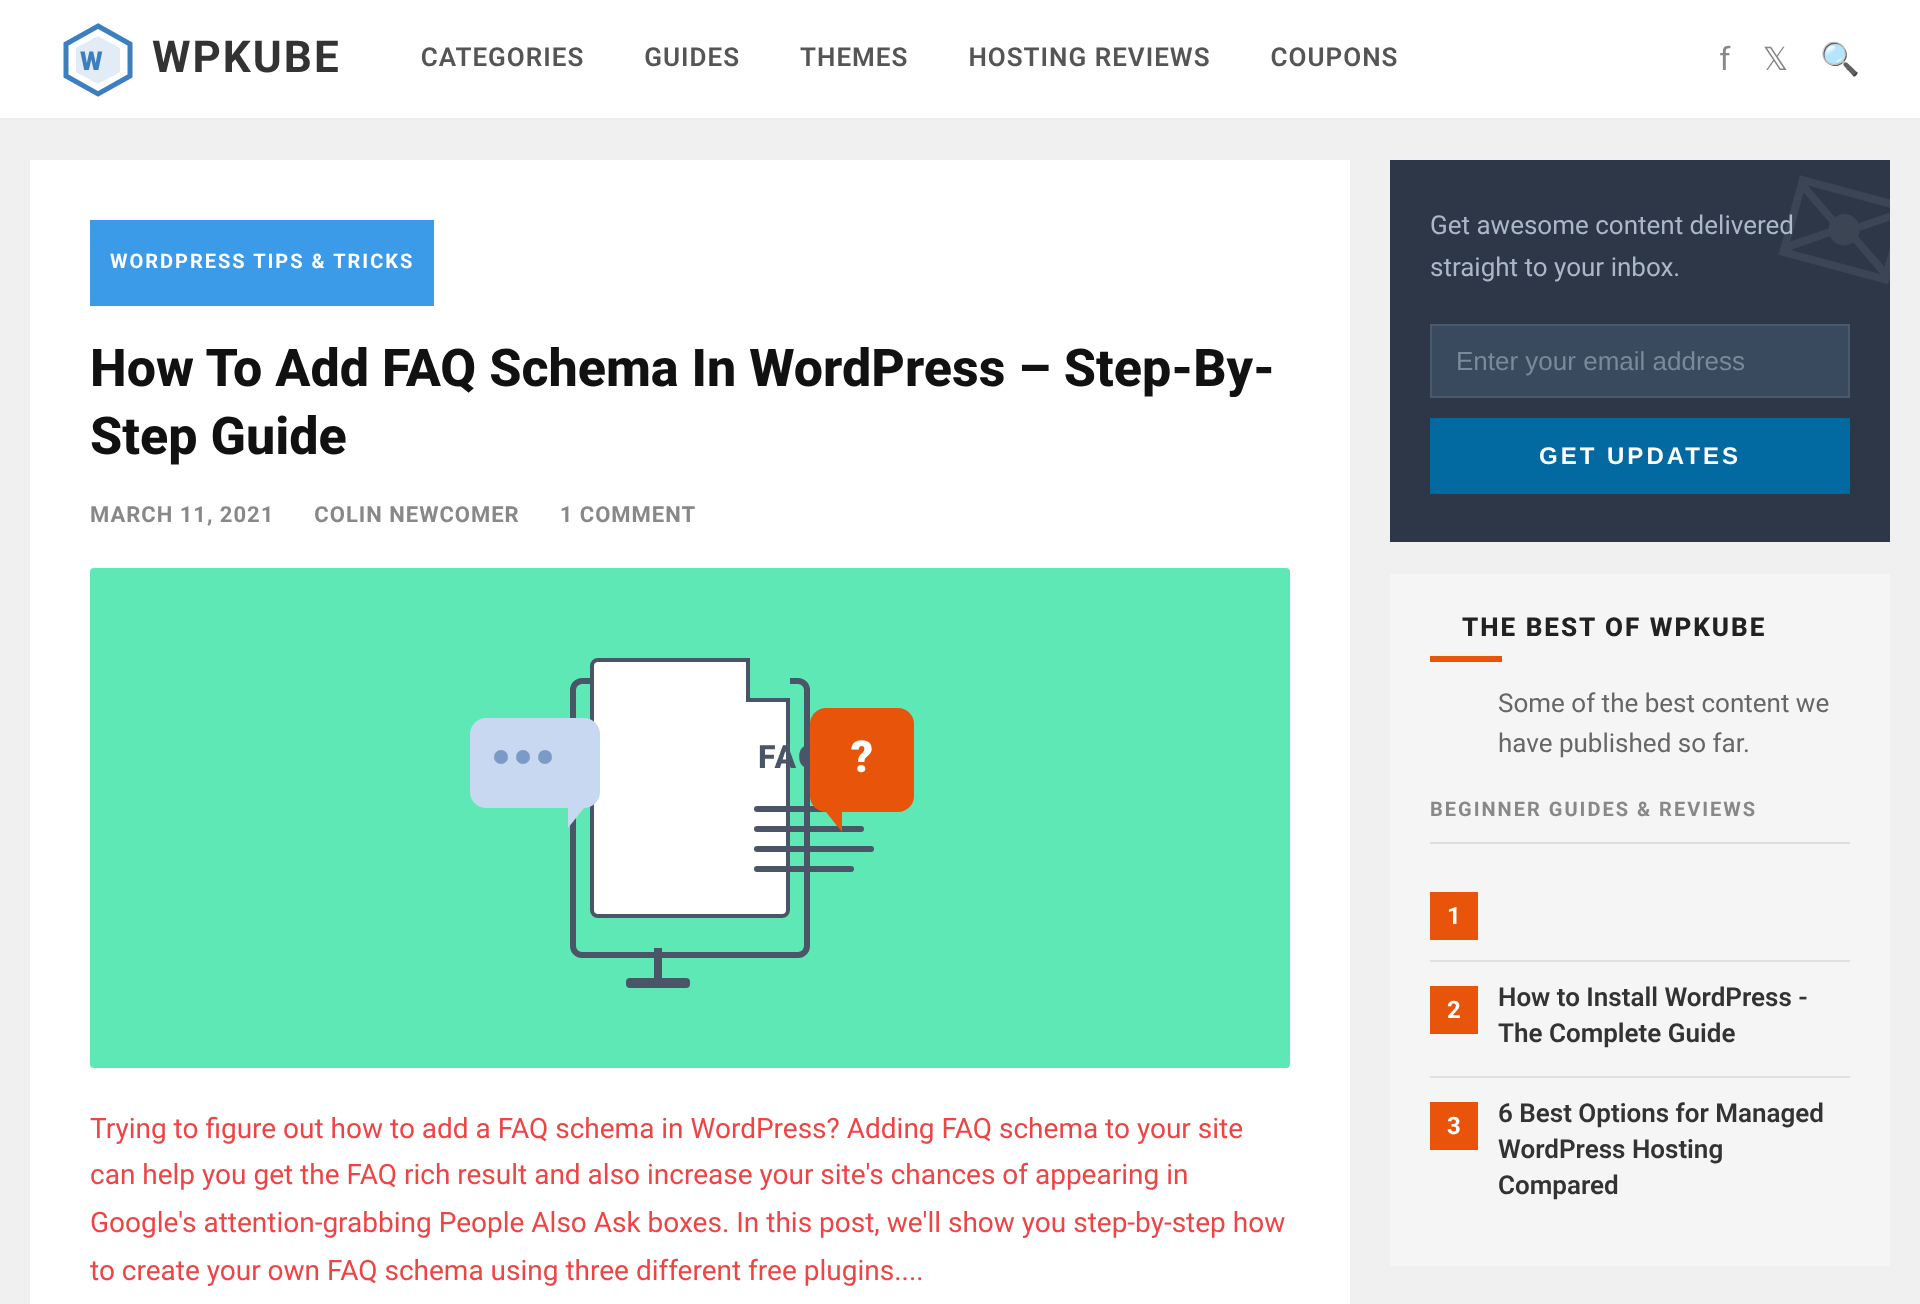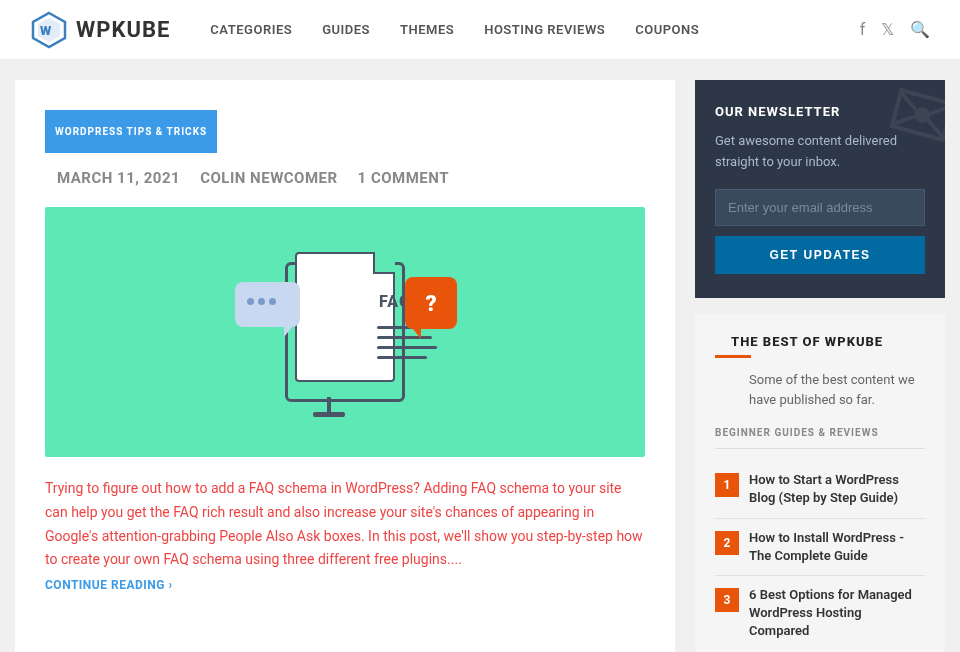--- a/index.html
+++ b/index.html
@@ -91,27 +91,26 @@
       font-size: 26px;
       font-weight: 800;
       color: #111;
       line-height: 1.3;
       margin-bottom: 14px;
     }
 
     .article-meta {
       display: flex;
       gap: 20px;
-      font-size: 15px;
+      font-size: 11px;
       font-weight: 700;
       color: #888;
       letter-spacing: 0.5px;
       text-transform: uppercase;
       margin-bottom: 20px;
-      margin-left: 12px;
     }
 
     .article-image {
       width: 100%;
       height: 250px;
       background: #5de8b5;
       border-radius: 2px;
       margin-bottom: 20px;
       display: flex;
       align-items: center;
@@ -435,20 +434,21 @@
     <span class="header-icon">🔍</span>
   </div>
 </header>
 
 <div class="page-wrapper">
 
   <main class="main-content">
 
     <span class="category-badge">WORDPRESS TIPS &amp; TRICKS</span>
 
+    <h1 class="article-title">How To Add FAQ Schema In WordPress – Step-By-Step Guide</h1>
 
     <div class="article-meta">
       <span>MARCH 11, 2021</span>
       <span>COLIN NEWCOMER</span>
       <span>1 COMMENT</span>
     </div>
 
     
     <div class="article-image">
       <div class="faq-illustration">
@@ -484,36 +484,34 @@
     <p class="article-excerpt">Trying to figure out how to add a FAQ schema in WordPress? Adding FAQ schema to your site can help you get the FAQ rich result and also increase your site's chances of appearing in Google's attention-grabbing People Also Ask boxes. In this post, we'll show you step-by-step how to create your own FAQ schema using three different free plugins....</p>
 
     <a class="continue-reading" href="#">CONTINUE READING ›</a>
 
   </main>
 
   <aside class="sidebar">
 
     <div class="newsletter-widget">
       <div class="newsletter-bg-icon">✉</div>
-      <div class="newsletter-title">OUR NEWSLETTER</div>
       <p class="newsletter-desc">Get awesome content delivered straight to your inbox.</p>
       <input class="newsletter-input" type="email" placeholder="Enter your email address" style="">
       <button class="newsletter-btn">GET UPDATES</button>
     </div>
 
     <div class="best-widget">
       <div class="widget-title">THE BEST OF WPKUBE</div>
       <div class="widget-underline"></div>
       <p class="widget-desc">Some of the best content we have published so far.</p>
       <div class="widget-section-title">BEGINNER GUIDES &amp; REVIEWS</div>
       <div class="widget-divider"></div>
       <div class="ranked-list">
         <div class="ranked-item">
           <div class="rank-badge">1</div>
-          <span class="ranked-item-text">How to Start a WordPress Blog (Step by Step Guide)</span>
         </div>
         <div class="ranked-item">
           <div class="rank-badge">2</div>
           <span class="ranked-item-text">How to Install WordPress - The Complete Guide</span>
         </div>
         <div class="ranked-item">
           <div class="rank-badge">3</div>
           <span class="ranked-item-text">6 Best Options for Managed WordPress Hosting Compared</span>
         </div>
       </div>

